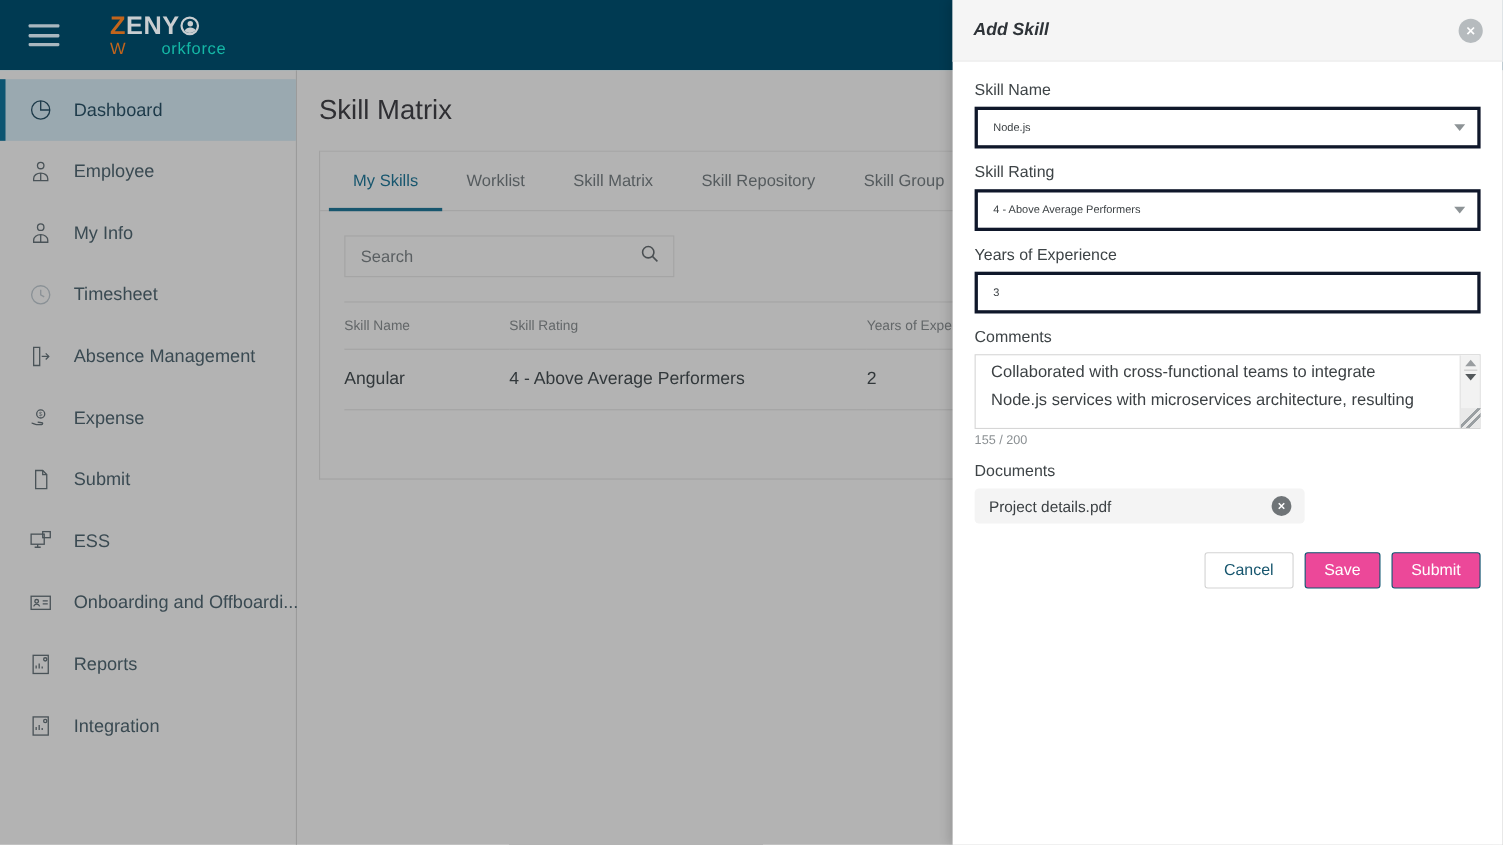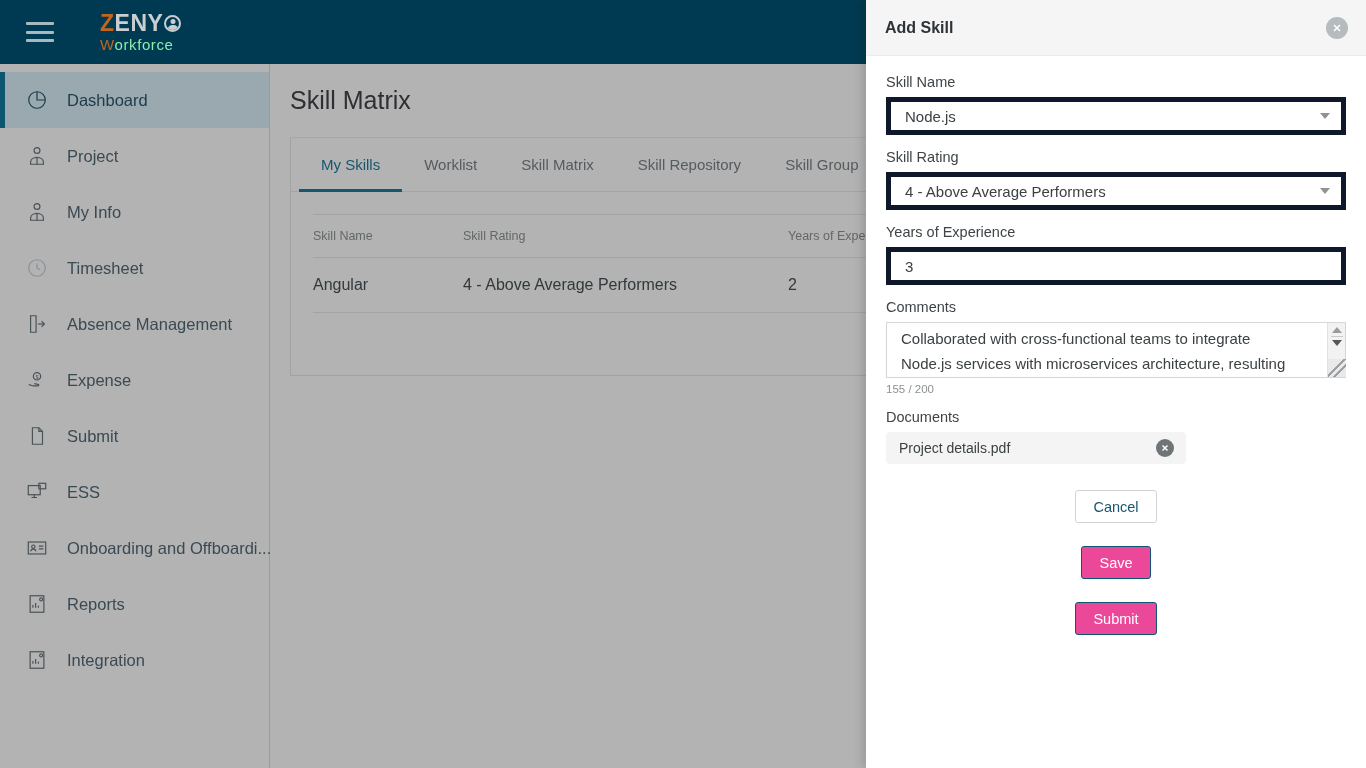--- a/index.html
+++ b/index.html
@@ -46,21 +46,21 @@
     transform: translateX(-50%);
     width: 5px; height: 5px; border-radius: 50%; background: #c9ced1;
   }
   #logo .l1 .badge::after {
     content: ""; position: absolute; left: 50%; top: 8px;
     transform: translateX(-50%);
     width: 11px; height: 9px; border-radius: 5px 5px 0 0; background: #c9ced1;
   }
   #logo .l2 { font-size: 15px; margin-top: 2px; letter-spacing: .6px; }
   #logo .l2 .w { color: #c3651c; }
-  #logo .l2 .rest { color: #86efac; }
+  #logo .l2 .rest { color: #14b8a6; margin-left: 32px; }
 
   
   #sidebar {
     position: absolute; left: 0; top: 64px;
     width: 270px; height: 704px;
     background: #b3b3b3;
     border-right: 1px solid #9b9b9b;
     padding-top: 8px;
   }
   .nav-item {
@@ -164,50 +164,50 @@
     box-shadow: -3px 0 10px rgba(0,0,0,.16);
     z-index: 20;
   }
   #panel-header {
     height: 56px;
     background: #f5f5f5;
     border-bottom: 1px solid #ececec;
     display: flex; align-items: center; justify-content: space-between;
     padding: 0 18px 0 19px;
   }
-  #panel-title { font-size: 16px; font-weight: bold; color: #2e3338; }
+  #panel-title { font-size: 16px; font-weight: bold; color: #2e3338; font-style: italic; }
   #close-btn {
     width: 22px; height: 22px; border-radius: 50%;
     background: #b6bbbe;
     display: flex; align-items: center; justify-content: center;
     cursor: pointer;
   }
   #close-btn svg { display: block; }
 
   #panel-body { padding: 18px 20px 0 20px; }
   .field { margin-bottom: 14px; }
   .flabel { font-size: 14.5px; color: #3e4447; margin-bottom: 7px; }
   .fctl {
     height: 38px;
-    border: 5px solid #0f172a;
+    border: 3px solid #0f172a;
     display: flex; align-items: center;
     padding: 0 11px 0 14px;
-    font-size: 15px; color: #3c4144;
+    font-size: 10px; color: #3c4144;
     background: #fff;
   }
   .fctl .val { flex: 1; }
   .caret {
     width: 0; height: 0;
     border-left: 5px solid transparent;
     border-right: 5px solid transparent;
     border-top: 6px solid #8d9396;
   }
   .ta-wrap {
     border: 1px solid #d6d6d6;
-    height: 56px;
+    height: 68px;
     display: flex;
     background: #fff;
     position: relative;
   }
   .ta-text {
     flex: 1;
     font-size: 15px; color: #3c4144;
     line-height: 25px;
     padding: 3px 0 0 14px;
     overflow: hidden;
@@ -255,23 +255,22 @@
     font-size: 14px; color: #3c4144;
   }
   #doc-remove {
     width: 18px; height: 18px; border-radius: 50%;
     background: #6f7477;
     display: flex; align-items: center; justify-content: center;
     cursor: pointer;
   }
   #actions {
     display: flex; justify-content: flex-end; align-items: center;
-    gap: 23px;
+    gap: 10px;
     margin-top: 26px;
-    flex-direction: column;
   }
   .btn {
     height: 33px;
     border-radius: 3px;
     font-size: 14.5px;
     display: flex; align-items: center; justify-content: center;
     cursor: pointer;
     padding: 0 17px;
   }
   .btn.ghost { background: #fff; border: 1px solid #d3d3d3; color: #17566e; }
@@ -313,21 +312,21 @@
     </div>
 
     <div class="nav-item">
       <span class="nav-ico">
         <svg width="22" height="22" viewBox="0 0 24 24" fill="none" stroke="#4a5358" stroke-width="1.3">
           <circle cx="12" cy="6" r="3.2"></circle>
             <path d="M5 21v-2c0-3.3 3.1-5.5 7-5.5s7 2.2 7 5.5v2z"></path>
             <path d="M12 13.5V21"></path>
         </svg>
       </span>
-      <span>Project</span>
+      <span>Employee</span>
     </div>
 
     <div class="nav-item">
       <span class="nav-ico">
         <svg width="22" height="22" viewBox="0 0 24 24" fill="none" stroke="#4a5358" stroke-width="1.3">
           <circle cx="12" cy="6" r="3.2"></circle>
             <path d="M5 21v-2c0-3.3 3.1-5.5 7-5.5s7 2.2 7 5.5v2z"></path>
             <path d="M12 13.5V21"></path>
         </svg>
       </span>
@@ -438,20 +437,31 @@
             <span>Skill Matrix</span>
           </div>
         <div class="tab">
             <span>Skill Repository</span>
           </div>
         <div class="tab">
             <span>Skill Group</span>
           </div>
       </div>
 
+      <div id="search-wrap">
+        <div id="search-box">
+          <span class="sval">Search</span>
+          <span class="sicon">
+            <svg width="19" height="19" viewBox="0 0 24 24" fill="none" stroke="#4a4f52" stroke-width="1.8">
+              <circle cx="10.5" cy="10.5" r="6.5"></circle>
+                <path d="M15.3 15.3L21 21"></path>
+            </svg>
+          </span>
+        </div>
+      </div>
 
       <div id="tablewrap">
         <table id="skills">
           <thead>
             <tr>
               <th style="width:150px">Skill Name</th>
               <th style="width:325px">Skill Rating</th>
               <th>Years of Experience</th>
             </tr>
           </thead>

